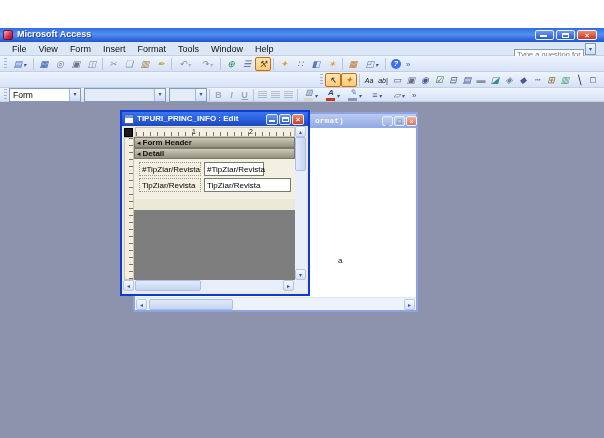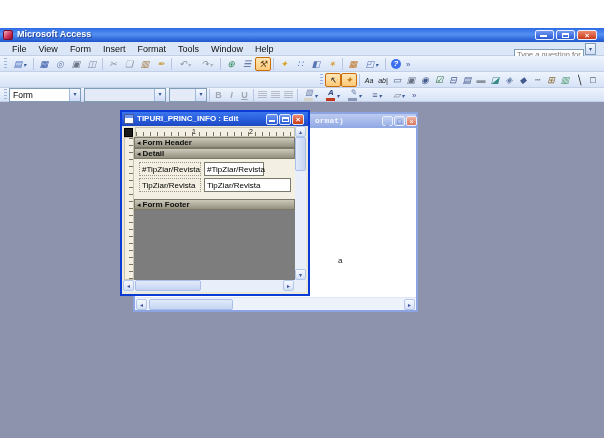--- a/index.html
+++ b/index.html
@@ -403,24 +403,20 @@
       <span class="sl">Form Header</span>
     </div>
 
     <div class="grid">
       <span class="ctl-label" style="left:5px;top:3px;width:62px">#TipZiar/Revista</span>
       <span class="ctl-text" style="left:70px;top:3px;width:60px">#TipZiar/Revista</span>
       <span class="ctl-label" style="left:5px;top:19px;width:62px">TipZiar/Revista</span>
       <span class="ctl-text" style="left:70px;top:19px;width:87px">TipZiar/Revista</span>
     </div>
 
-    <div class="secbar" style="top:87px">
-      <span class="mk">◂</span>
-      <span class="sl">Form Footer</span>
-    </div>
 
     <div class="darksec"></div>
 
     <div class="vscroll">
       <span class="thumb"></span>
     </div>
     <span class="sq" style="left:173px;top:157px"><span>▾</span></span>
 
     <div class="hscroll">
       <span class="sq" style="left:0;top:0"><span>◂</span></span>

